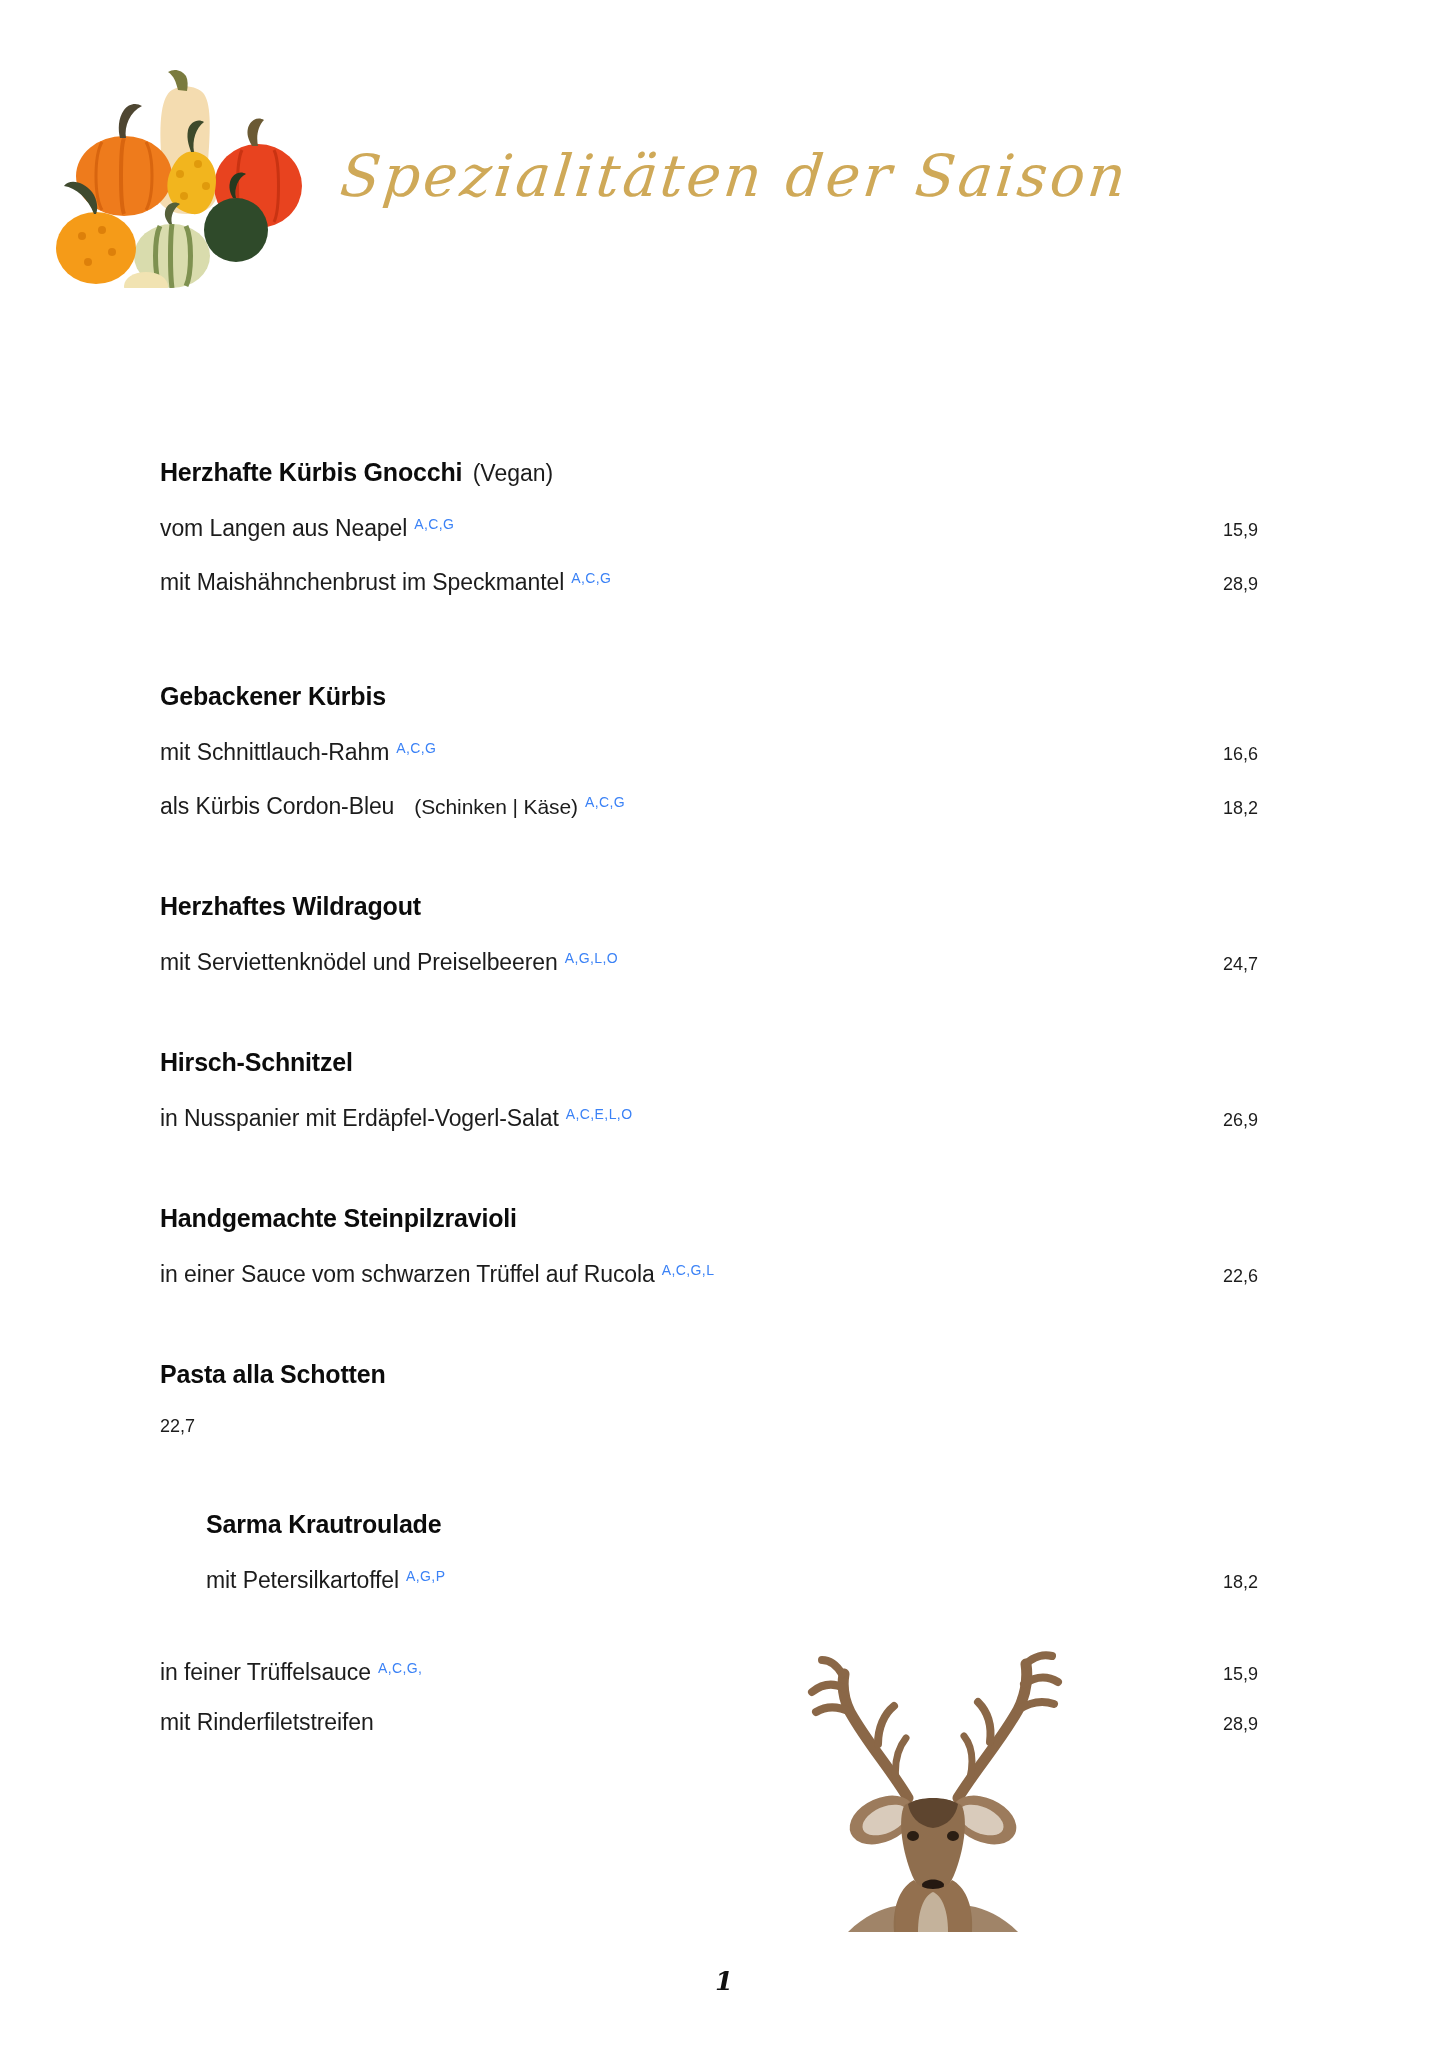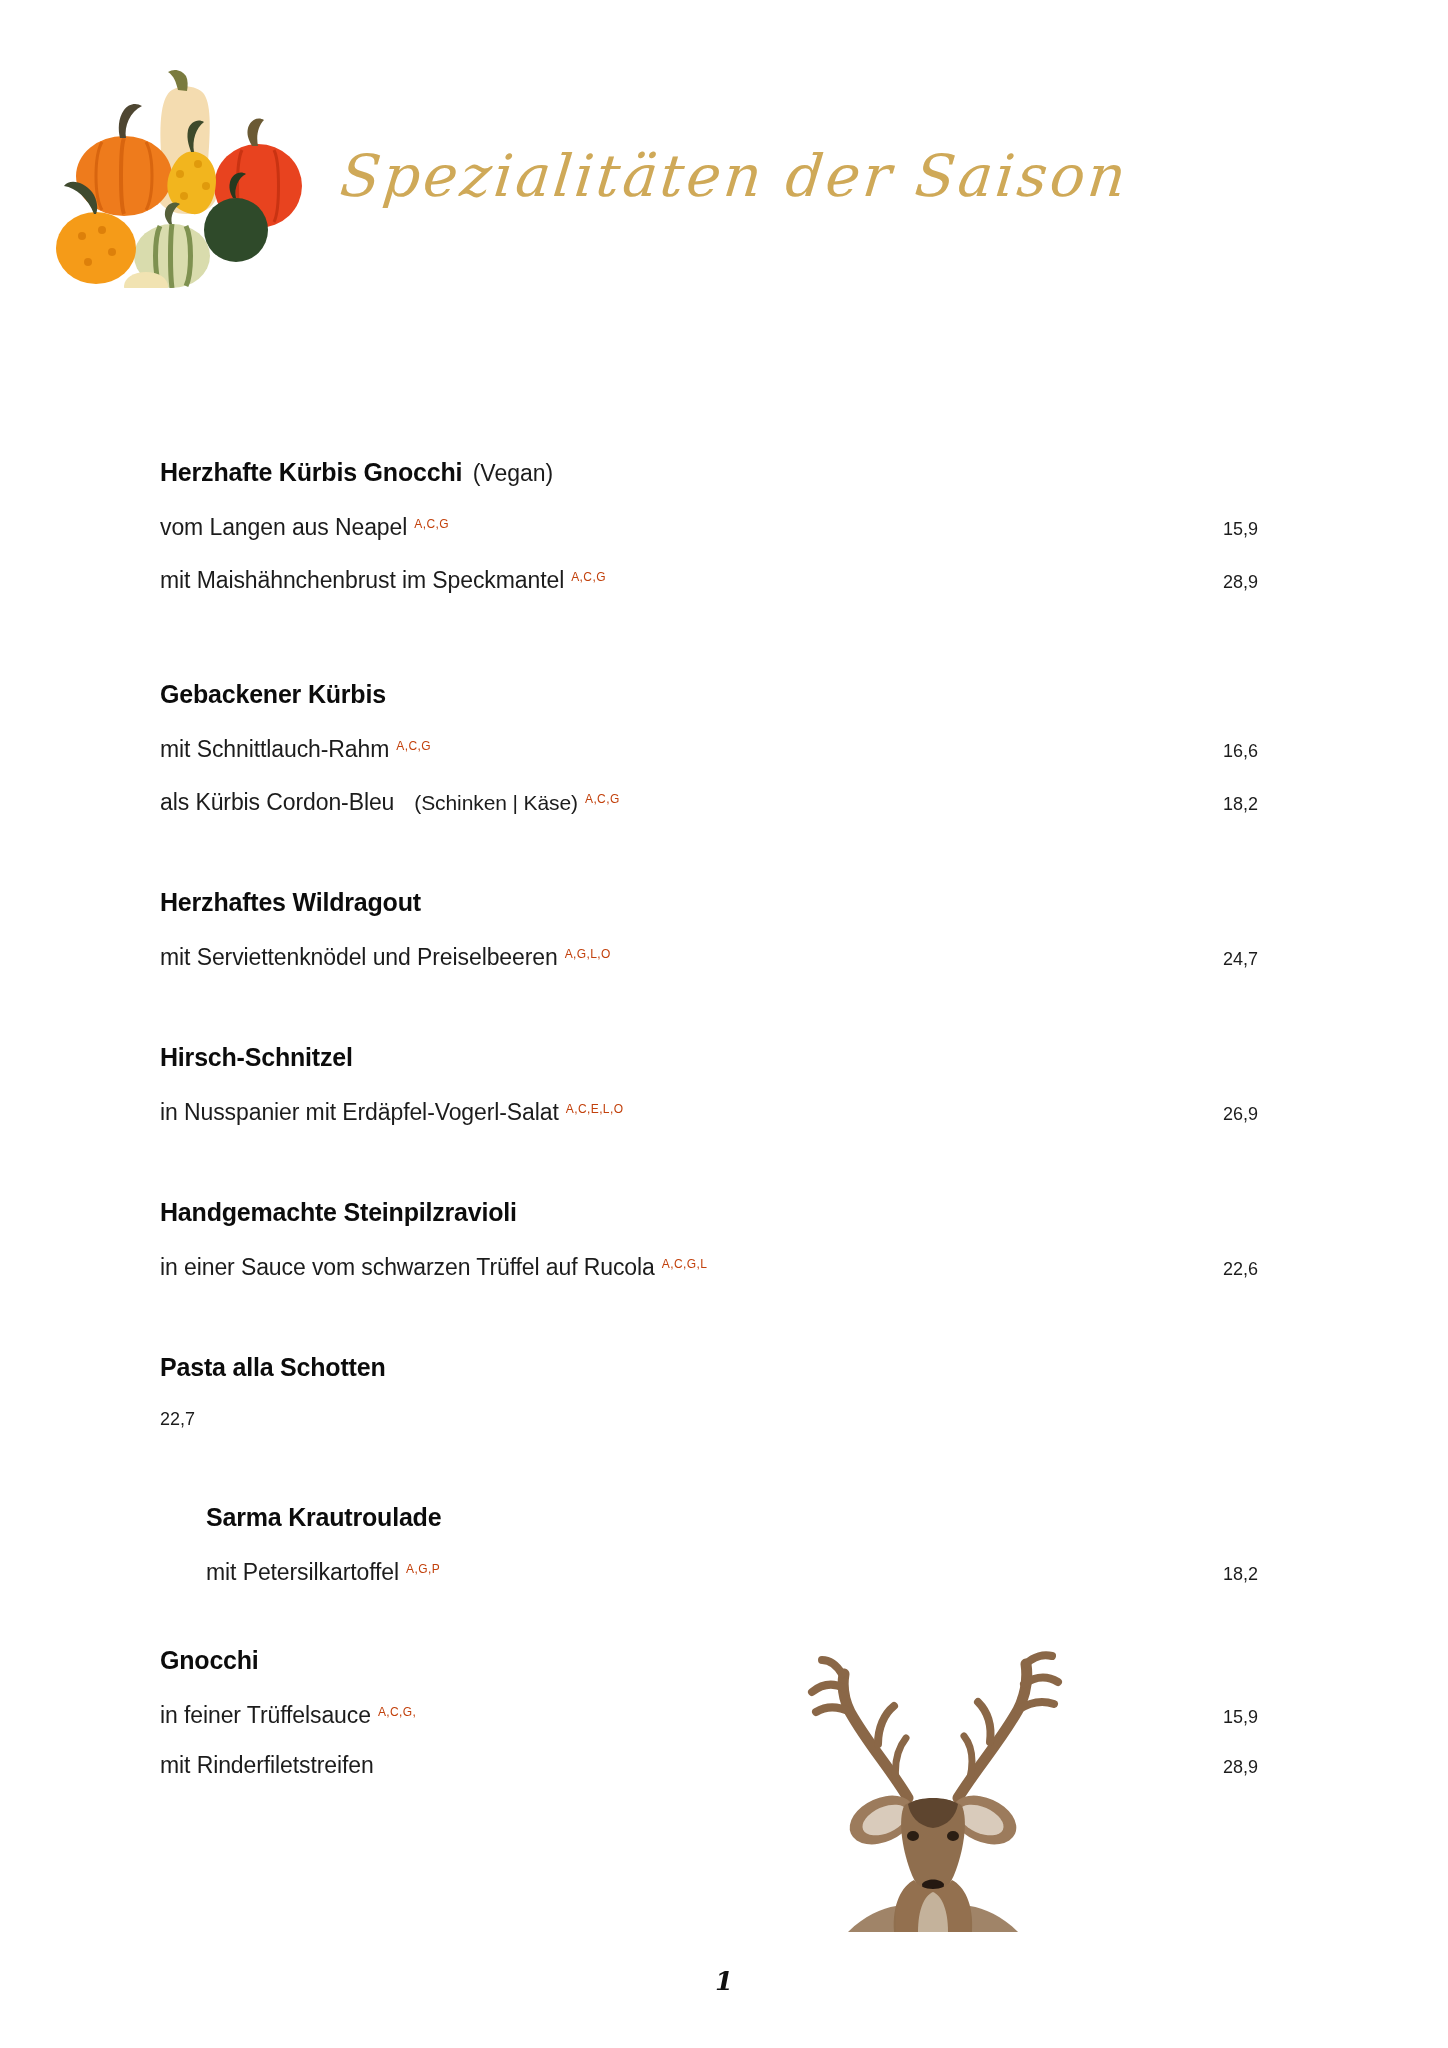--- a/index.html
+++ b/index.html
@@ -34,21 +34,21 @@
   .section-title-row { line-height:48px; white-space:nowrap; }
   .section-title { font-weight:700; font-size:25px; color:#0c0c0c; letter-spacing:-0.2px; }
   .section-title-suffix { font-weight:400; font-size:23px; color:#1c1c1c; margin-left:6px; }
   .item-row {
     display:flex; justify-content:space-between; align-items:baseline;
     line-height:48px; white-space:nowrap;
   }
   .item-desc { font-size:23px; color:#1c1c1c; letter-spacing:-0.1px; }
   .item-suffix { font-size:21px; margin-left:20px; }
   .allergens {
-    font-size:12px; color:#c2410c;
+    font-size:14px; color:#3b82f6;
     vertical-align:7px; margin-left:7px; letter-spacing:0.4px;
   }
   .item-price { font-size:18px; color:#1c1c1c; }
 
   
   .deer { position:absolute; left:786px; top:1648px; width:294px; height:284px; }
 
   
   .page-number {
     position:absolute; left:0; right:0; top:1966px;
@@ -180,23 +180,20 @@
       <div class="section-title-row">
         <span class="section-title">Sarma Krautroulade</span>
       </div>
       <div class="item-row">
         <span class="item-desc"><span>mit Petersilkartoffel</span><sup class="allergens">A,G,P</sup></span>
         <span class="item-price">18,2</span>
       </div>
     </div>
 
     <div class="section">
-      <div class="section-title-row">
-        <span class="section-title">Gnocchi</span>
-      </div>
       <div class="item-row">
         <span class="item-desc"><span>in feiner Trüffelsauce</span><sup class="allergens">A,C,G,</sup></span>
         <span class="item-price">15,9</span>
       </div>
       <div class="item-row">
         <span class="item-desc"><span>mit Rinderfiletstreifen</span></span>
         <span class="item-price">28,9</span>
       </div>
     </div>
 

